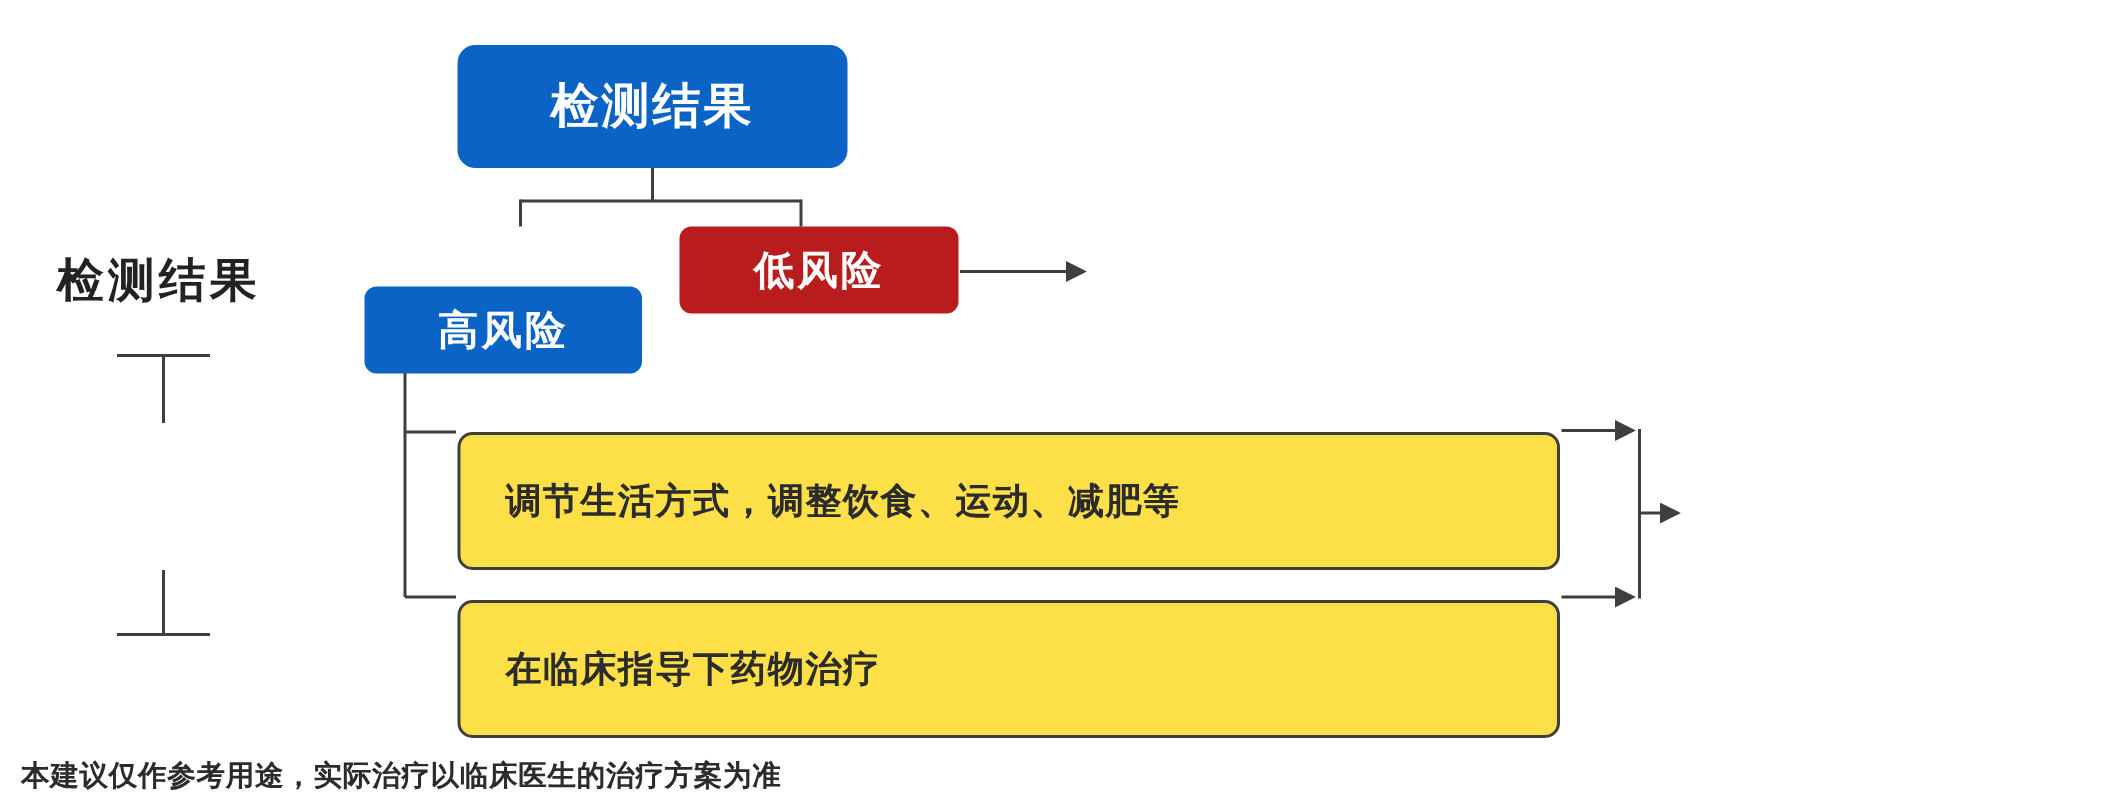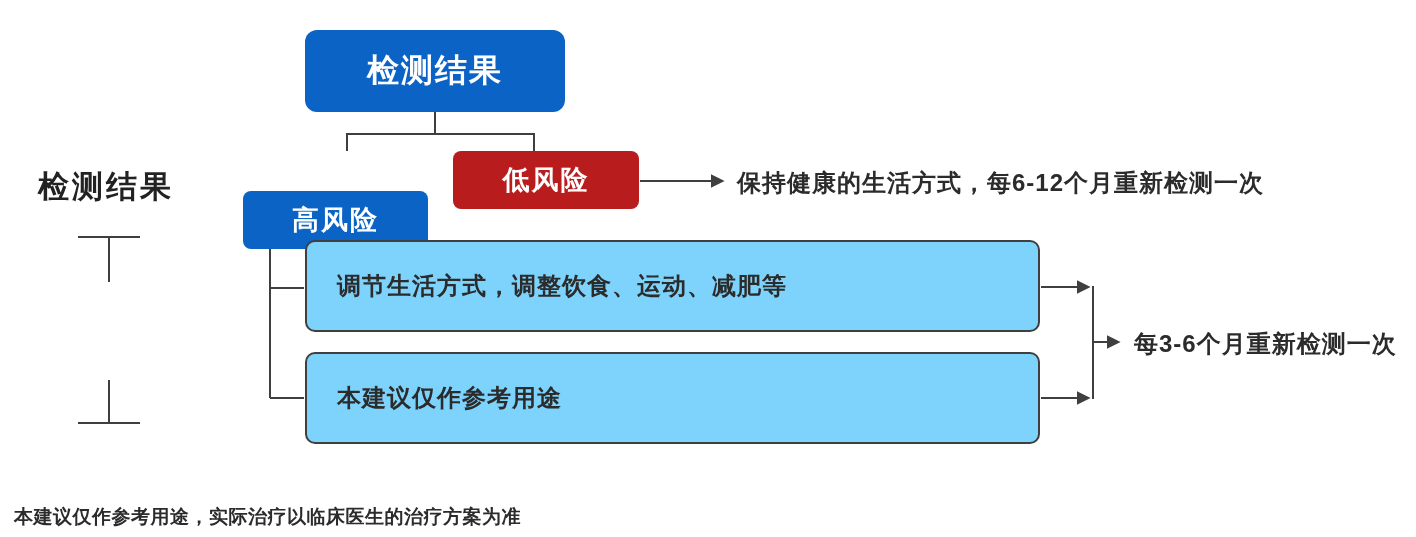--- a/index.html
+++ b/index.html
@@ -53,30 +53,31 @@
     left: 453px; top: 151px;
     width: 186px; height: 58px;
     background: #b91c1c;
     border-radius: 8px;
     font-size: 27px;
   }
   .treatment-box {
     position: absolute;
     left: 305px;
     width: 735px; height: 92px;
-    background: #7dd3fc;
+    background: #fde047;
     border: 2px solid #3f3f3f;
     border-radius: 10px;
     display: flex;
     align-items: center;
     padding-left: 30px;
     font-size: 24px;
     font-weight: bold;
     color: #2b2b2b;
     letter-spacing: 1px;
+    margin-top: 48px;
   }
   .treatment-box.first { top: 240px; }
   .treatment-box.second { top: 352px; }
   .note {
     position: absolute;
     font-size: 24px;
     font-weight: bold;
     color: #2b2b2b;
     letter-spacing: 1px;
     white-space: nowrap;
@@ -136,22 +137,20 @@
     <path d="M109 380 L109 422"></path>
     <path d="M78 423 L140 423"></path>
   </svg>
 
   <div class="row-label row-label-results">检测结果</div>
 
   <div class="node node-root">检测结果</div>
   <div class="node node-high">高风险</div>
   <div class="node node-low">低风险</div>
 
-  <div class="note note-low">保持健康的生活方式，每6-12个月重新检测一次</div>
 
   <div class="treatment-box first">调节生活方式，调整饮食、运动、减肥等</div>
-  <div class="treatment-box second">本建议仅作参考用途</div>
+  <div class="treatment-box second">在临床指导下药物治疗</div>
 
-  <div class="note note-high">每3-6个月重新检测一次</div>
 
   <div class="disclaimer">本建议仅作参考用途，实际治疗以临床医生的治疗方案为准</div>
 
 </div>
 
 </body></html>

